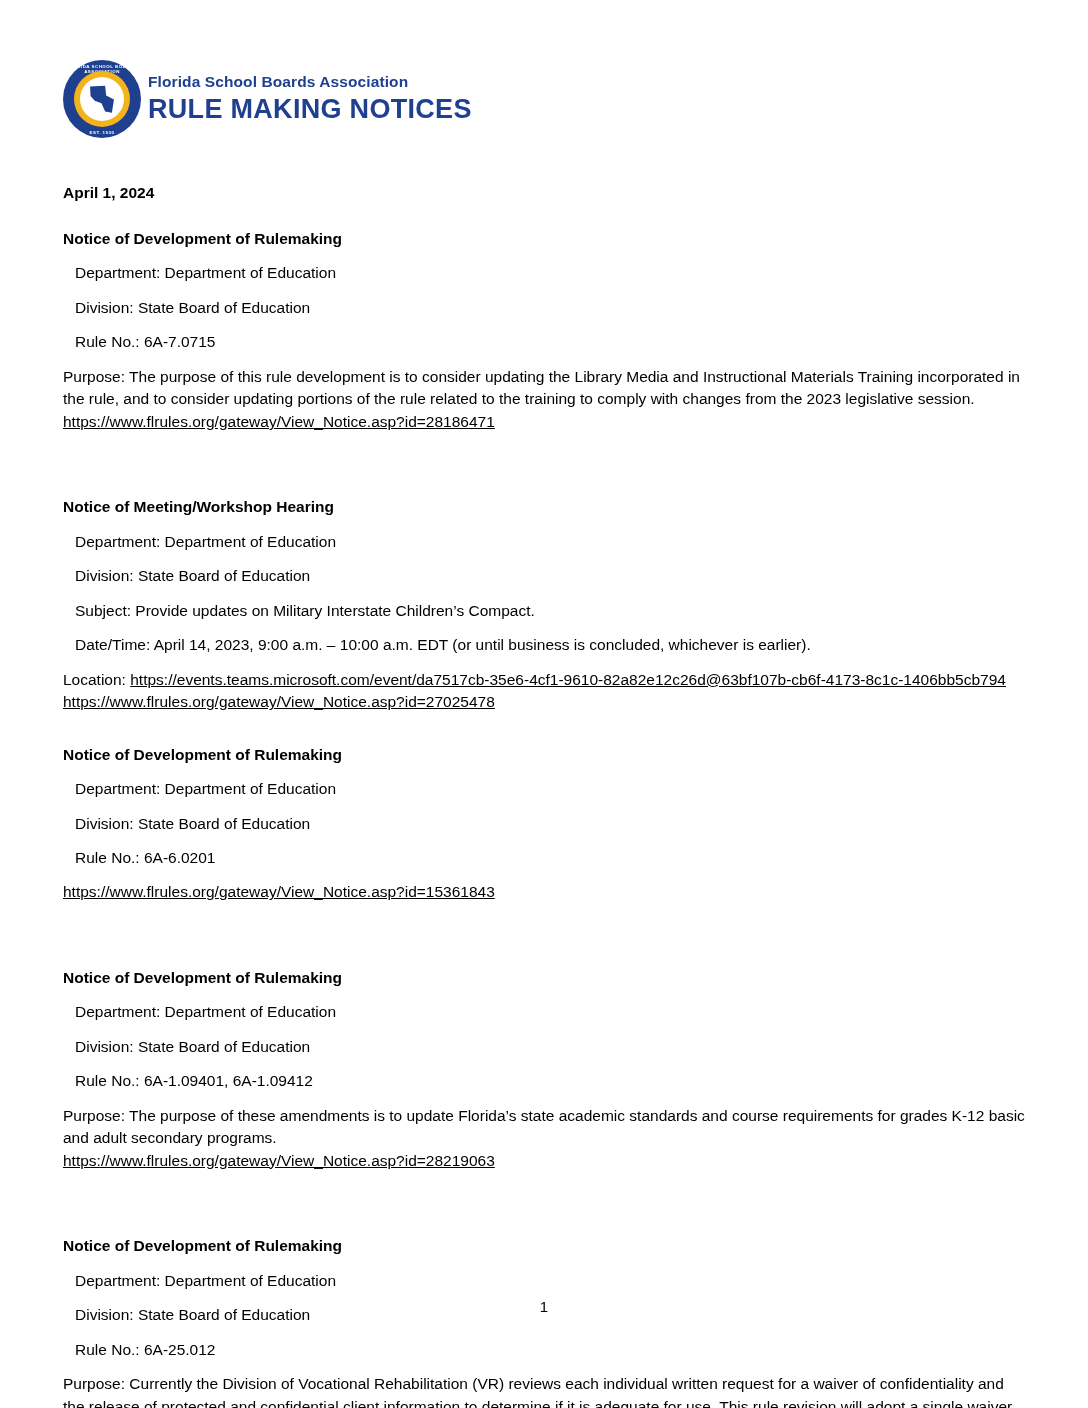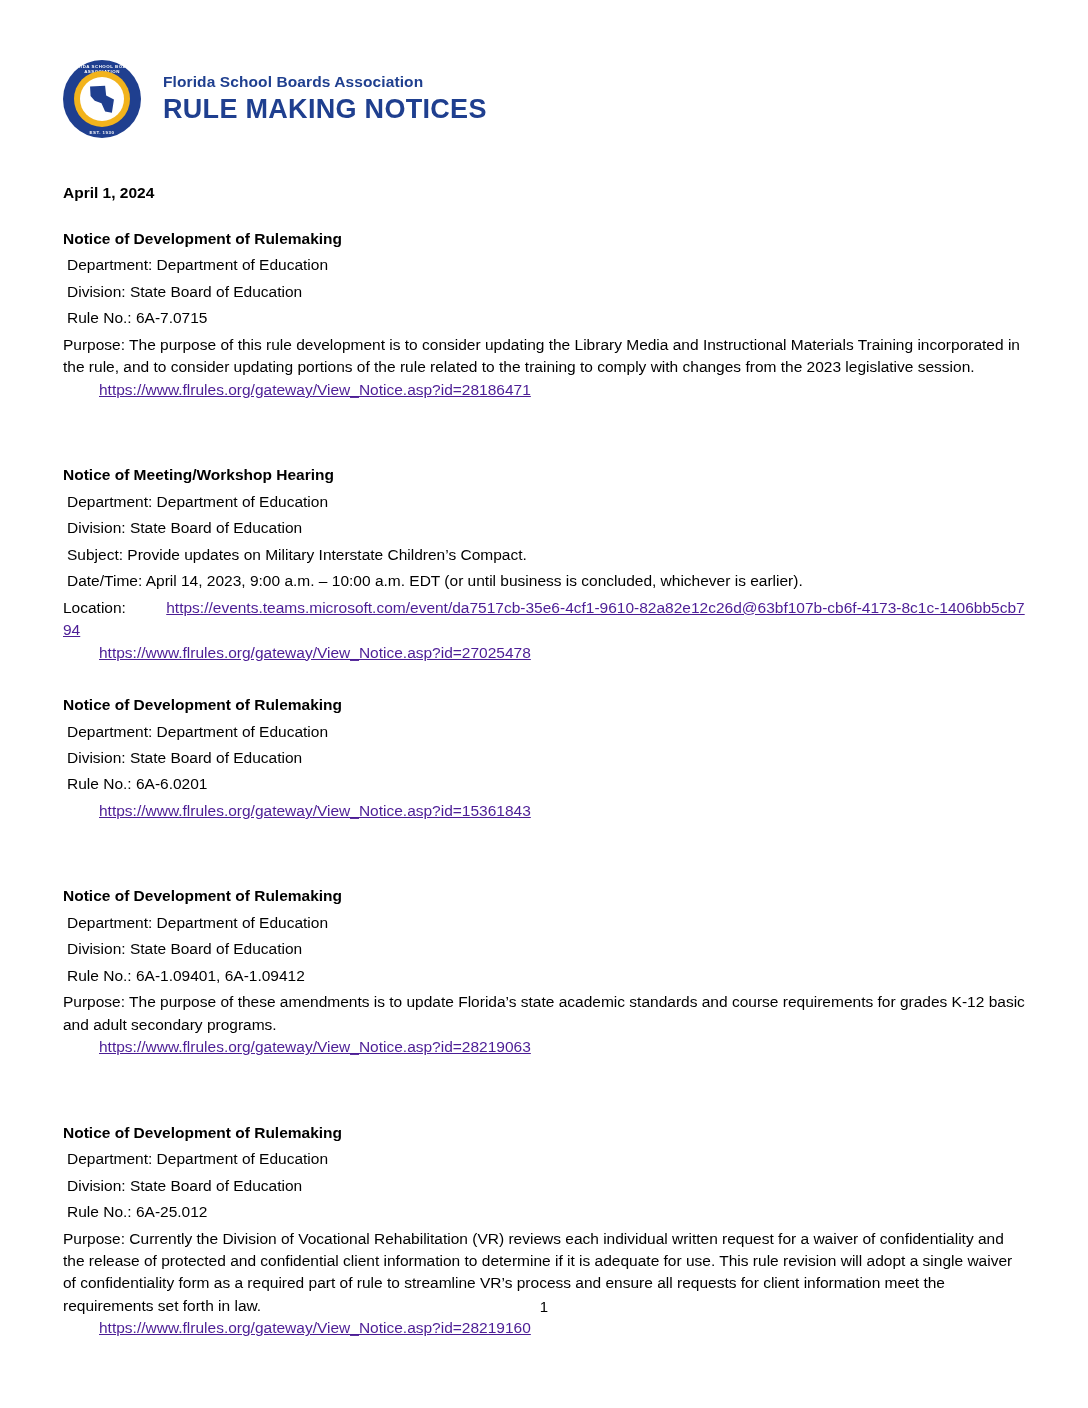--- a/index.html
+++ b/index.html
@@ -22,21 +22,21 @@
   .content {
     position: absolute;
     left: 63px;
     top: 60px;
     width: 962px;
   }
   
   .masthead {
     display: flex;
     align-items: center;
-    gap: 22px;
+    gap: 7px;
     margin-bottom: 46px;
   }
   .seal {
     position: relative;
     width: 78px;
     height: 78px;
     flex: 0 0 78px;
   }
   .seal .ring-outer {
     position: absolute;
@@ -104,33 +104,32 @@
   }
   .notice h2 {
     font-size: 15.5px;
     font-weight: bold;
     margin: 15px 0 1px 0;
     line-height: 1.45;
   }
   .line {
     font-size: 15.5px;
     line-height: 1.45;
-    margin: 4px;
+    margin: 12px;
   }
   .para {
     font-size: 15.5px;
     line-height: 1.45;
     margin: 0;
   }
   a.link {
-    color: #4c1d95;
+    color: #000000;
     font-size: 15.5px;
     line-height: 1.45;
     word-break: break-all;
-    margin-left: 36px;
   }
   .loc-line {
     font-size: 15.5px;
     line-height: 1.45;
   }
   .gap-lg { height: 18px; }
   .page-number {
     position: absolute;
     left: 0;
     right: 0;

